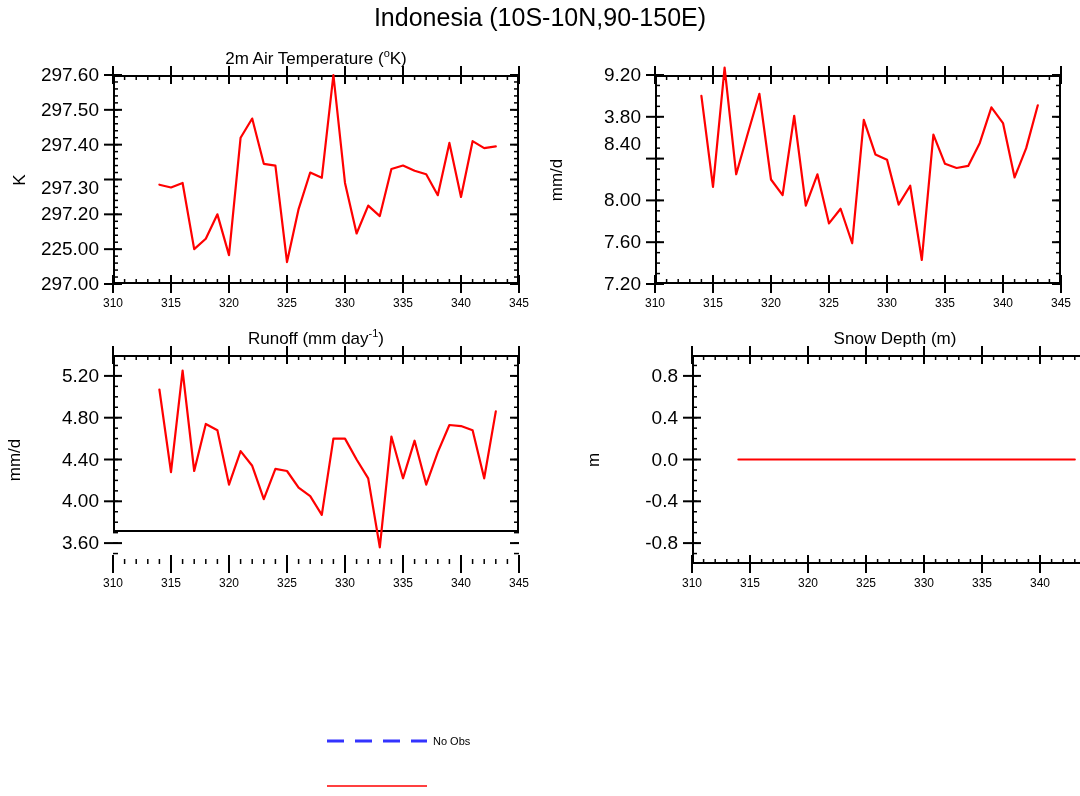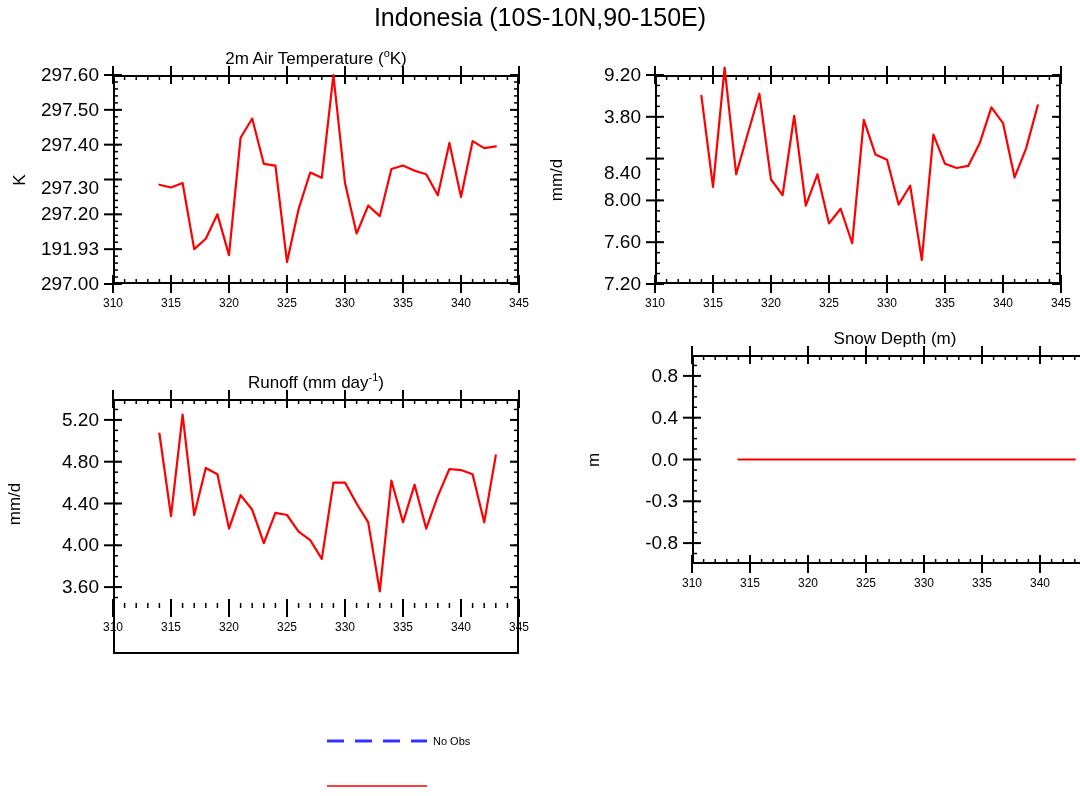--- a/index.html
+++ b/index.html
@@ -201,21 +201,21 @@
         <line x1="406" y1="27.866666666917467" x2="401" y2="27.866666666917467" stroke="#000" stroke-width="1.5"></line>
         <line x1="0" y1="20.90000000025742" x2="5" y2="20.90000000025742" stroke="#000" stroke-width="1.5"></line>
         <line x1="406" y1="20.90000000025742" x2="401" y2="20.90000000025742" stroke="#000" stroke-width="1.5"></line>
         <line x1="0" y1="13.933333333597346" x2="5" y2="13.933333333597346" stroke="#000" stroke-width="1.5"></line>
         <line x1="406" y1="13.933333333597346" x2="401" y2="13.933333333597346" stroke="#000" stroke-width="1.5"></line>
         <line x1="0" y1="6.966666666937272" x2="5" y2="6.966666666937272" stroke="#000" stroke-width="1.5"></line>
         <line x1="406" y1="6.966666666937272" x2="401" y2="6.966666666937272" stroke="#000" stroke-width="1.5"></line>
         <polyline points="46.40,109.72 58.00,112.51 69.60,107.98 81.20,174.17 92.80,163.72 104.40,139.33 116.00,180.09 127.60,62.70 139.20,43.54 150.80,88.82 162.40,90.57 174.00,187.06 185.60,134.11 197.20,97.53 208.80,102.76 220.40,0.00 232.00,107.98 243.60,158.49 255.20,130.62 266.80,141.08 278.40,94.05 290.00,90.57 301.60,95.79 313.20,99.28 324.80,120.18 336.40,67.93 348.00,121.92 359.60,66.18 371.20,73.15 382.80,71.41" fill="none" stroke="#ff0000" stroke-width="2.2" stroke-linejoin="round" stroke-linecap="round"></polyline>
       </svg>
       <div class="ytick-label" style="top: 209px; right: 420px; left: auto;">297.00</div>
-      <div class="ytick-label" style="top: 174.167px; right: 420px; left: auto;">191.93</div>
+      <div class="ytick-label" style="top: 174.167px; right: 420px; left: auto;">225.00</div>
       <div class="ytick-label" style="top: 139.333px; right: 420px; left: auto;">297.20</div>
       <div class="ytick-label" style="top: 104.5px; right: 420px; left: auto; margin-top: 8px;">297.30</div>
       <div class="ytick-label" style="top: 69.6667px; right: 420px; left: auto;">297.40</div>
       <div class="ytick-label" style="top: 34.8333px; right: 420px; left: auto;">297.50</div>
       <div class="ytick-label" style="top: 0px; right: 420px; left: auto;">297.60</div>
       <div class="xtick-label" style="left: 0px; top: 221px;">310</div>
       <div class="xtick-label" style="left: 58px; top: 221px;">315</div>
       <div class="xtick-label" style="left: 116px; top: 221px;">320</div>
       <div class="xtick-label" style="left: 174px; top: 221px;">325</div>
       <div class="xtick-label" style="left: 232px; top: 221px;">330</div>
@@ -370,35 +370,35 @@
         <line x1="406" y1="31.350000000000648" x2="401" y2="31.350000000000648" stroke="#000" stroke-width="1.5"></line>
         <line x1="0" y1="20.90000000000066" x2="5" y2="20.90000000000066" stroke="#000" stroke-width="1.5"></line>
         <line x1="406" y1="20.90000000000066" x2="401" y2="20.90000000000066" stroke="#000" stroke-width="1.5"></line>
         <line x1="0" y1="10.4500000000007" x2="5" y2="10.4500000000007" stroke="#000" stroke-width="1.5"></line>
         <line x1="406" y1="10.4500000000007" x2="401" y2="10.4500000000007" stroke="#000" stroke-width="1.5"></line>
         <polyline points="46.40,20.90 58.00,111.81 69.60,-7.32 81.20,99.27 92.80,58.52 104.40,18.81 116.00,104.50 127.60,120.17 139.20,40.75 150.80,130.62 162.40,99.27 174.00,148.39 185.60,133.76 197.20,168.25 208.80,44.94 220.40,79.42 232.00,84.64 243.60,129.58 255.20,110.77 266.80,184.97 278.40,59.56 290.00,88.83 301.60,93.00 313.20,90.91 324.80,67.92 336.40,32.39 348.00,48.07 359.60,102.41 371.20,73.15 382.80,30.30" fill="none" stroke="#ff0000" stroke-width="2.2" stroke-linejoin="round" stroke-linecap="round"></polyline>
       </svg>
       <div class="ytick-label" style="top: 209px; right: 420px; left: auto;">7.20</div>
       <div class="ytick-label" style="top: 167.2px; right: 420px; left: auto;">7.60</div>
       <div class="ytick-label" style="top: 125.4px; right: 420px; left: auto;">8.00</div>
-      <div class="ytick-label" style="top: 98px; right: 420px; left: auto;">8.40</div>
+      <div class="ytick-label" style="top: 69px; right: 420px; left: auto;">8.40</div>
       <div class="ytick-label" style="top: 41.8px; right: 420px; left: auto;">3.80</div>
       <div class="ytick-label" style="top: 0px; right: 420px; left: auto;">9.20</div>
       <div class="xtick-label" style="left: 0px; top: 221px;">310</div>
       <div class="xtick-label" style="left: 58px; top: 221px;">315</div>
       <div class="xtick-label" style="left: 116px; top: 221px;">320</div>
       <div class="xtick-label" style="left: 174px; top: 221px;">325</div>
       <div class="xtick-label" style="left: 232px; top: 221px;">330</div>
       <div class="xtick-label" style="left: 290px; top: 221px;">335</div>
       <div class="xtick-label" style="left: 348px; top: 221px;">340</div>
       <div class="xtick-label" style="left: 406px; top: 221px;">345</div>
       <div class="ylabel" style="left: -108px; top: 104.5px; transform: rotate(-90deg) translate(-50%, 0px);">mm/d</div>
     </div>
 
-  <div class="panel" id="panel-2" style="left:113px;top:355px;width:406px;height:255px;margin-top:44px;">
+  <div class="panel" id="panel-2" style="left:113px;top:355px;width:406px;height:177px;">
     <div class="panel-title">
       <span>Runoff (mm day</span><sup>-1</sup><span>)</span>
     </div>
     <div class="plotbox"></div>
   <svg width="406" height="209" style="position:absolute;left:0;top:0;">
         <line x1="0" y1="0" x2="0" y2="9" stroke="#000" stroke-width="2"></line>
         <line x1="0" y1="209" x2="0" y2="200" stroke="#000" stroke-width="2"></line>
         <line x1="0" y1="-9" x2="0" y2="0" stroke="#000" stroke-width="2"></line>
         <line x1="0" y1="209" x2="0" y2="218" stroke="#000" stroke-width="2"></line>
         <line x1="11.6" y1="0" x2="11.6" y2="5" stroke="#000" stroke-width="1.5"></line>
@@ -699,21 +699,21 @@
         <line x1="406" y1="41.79999999999998" x2="401" y2="41.79999999999998" stroke="#000" stroke-width="1.5"></line>
         <line x1="0" y1="31.349999999999994" x2="5" y2="31.349999999999994" stroke="#000" stroke-width="1.5"></line>
         <line x1="406" y1="31.349999999999994" x2="401" y2="31.349999999999994" stroke="#000" stroke-width="1.5"></line>
         <line x1="0" y1="20.899999999999977" x2="5" y2="20.899999999999977" stroke="#000" stroke-width="1.5"></line>
         <line x1="406" y1="20.899999999999977" x2="401" y2="20.899999999999977" stroke="#000" stroke-width="1.5"></line>
         <line x1="0" y1="10.449999999999989" x2="5" y2="10.449999999999989" stroke="#000" stroke-width="1.5"></line>
         <line x1="406" y1="10.449999999999989" x2="401" y2="10.449999999999989" stroke="#000" stroke-width="1.5"></line>
         <polyline points="46.40,104.50 58.00,104.50 69.60,104.50 81.20,104.50 92.80,104.50 104.40,104.50 116.00,104.50 127.60,104.50 139.20,104.50 150.80,104.50 162.40,104.50 174.00,104.50 185.60,104.50 197.20,104.50 208.80,104.50 220.40,104.50 232.00,104.50 243.60,104.50 255.20,104.50 266.80,104.50 278.40,104.50 290.00,104.50 301.60,104.50 313.20,104.50 324.80,104.50 336.40,104.50 348.00,104.50 359.60,104.50 371.20,104.50 382.80,104.50" fill="none" stroke="#ff0000" stroke-width="2.2" stroke-linejoin="round" stroke-linecap="round"></polyline>
       </svg>
       <div class="ytick-label" style="top: 188.1px; right: 420px; left: auto;">-0.8</div>
-      <div class="ytick-label" style="top: 146.3px; right: 420px; left: auto;">-0.3</div>
+      <div class="ytick-label" style="top: 146.3px; right: 420px; left: auto;">-0.4</div>
       <div class="ytick-label" style="top: 104.5px; right: 420px; left: auto;">0.0</div>
       <div class="ytick-label" style="top: 62.7px; right: 420px; left: auto;">0.4</div>
       <div class="ytick-label" style="top: 20.9px; right: 420px; left: auto;">0.8</div>
       <div class="xtick-label" style="left: 0px; top: 221px;">310</div>
       <div class="xtick-label" style="left: 58px; top: 221px;">315</div>
       <div class="xtick-label" style="left: 116px; top: 221px;">320</div>
       <div class="xtick-label" style="left: 174px; top: 221px;">325</div>
       <div class="xtick-label" style="left: 232px; top: 221px;">330</div>
       <div class="xtick-label" style="left: 290px; top: 221px;">335</div>
       <div class="xtick-label" style="left: 348px; top: 221px;">340</div>

